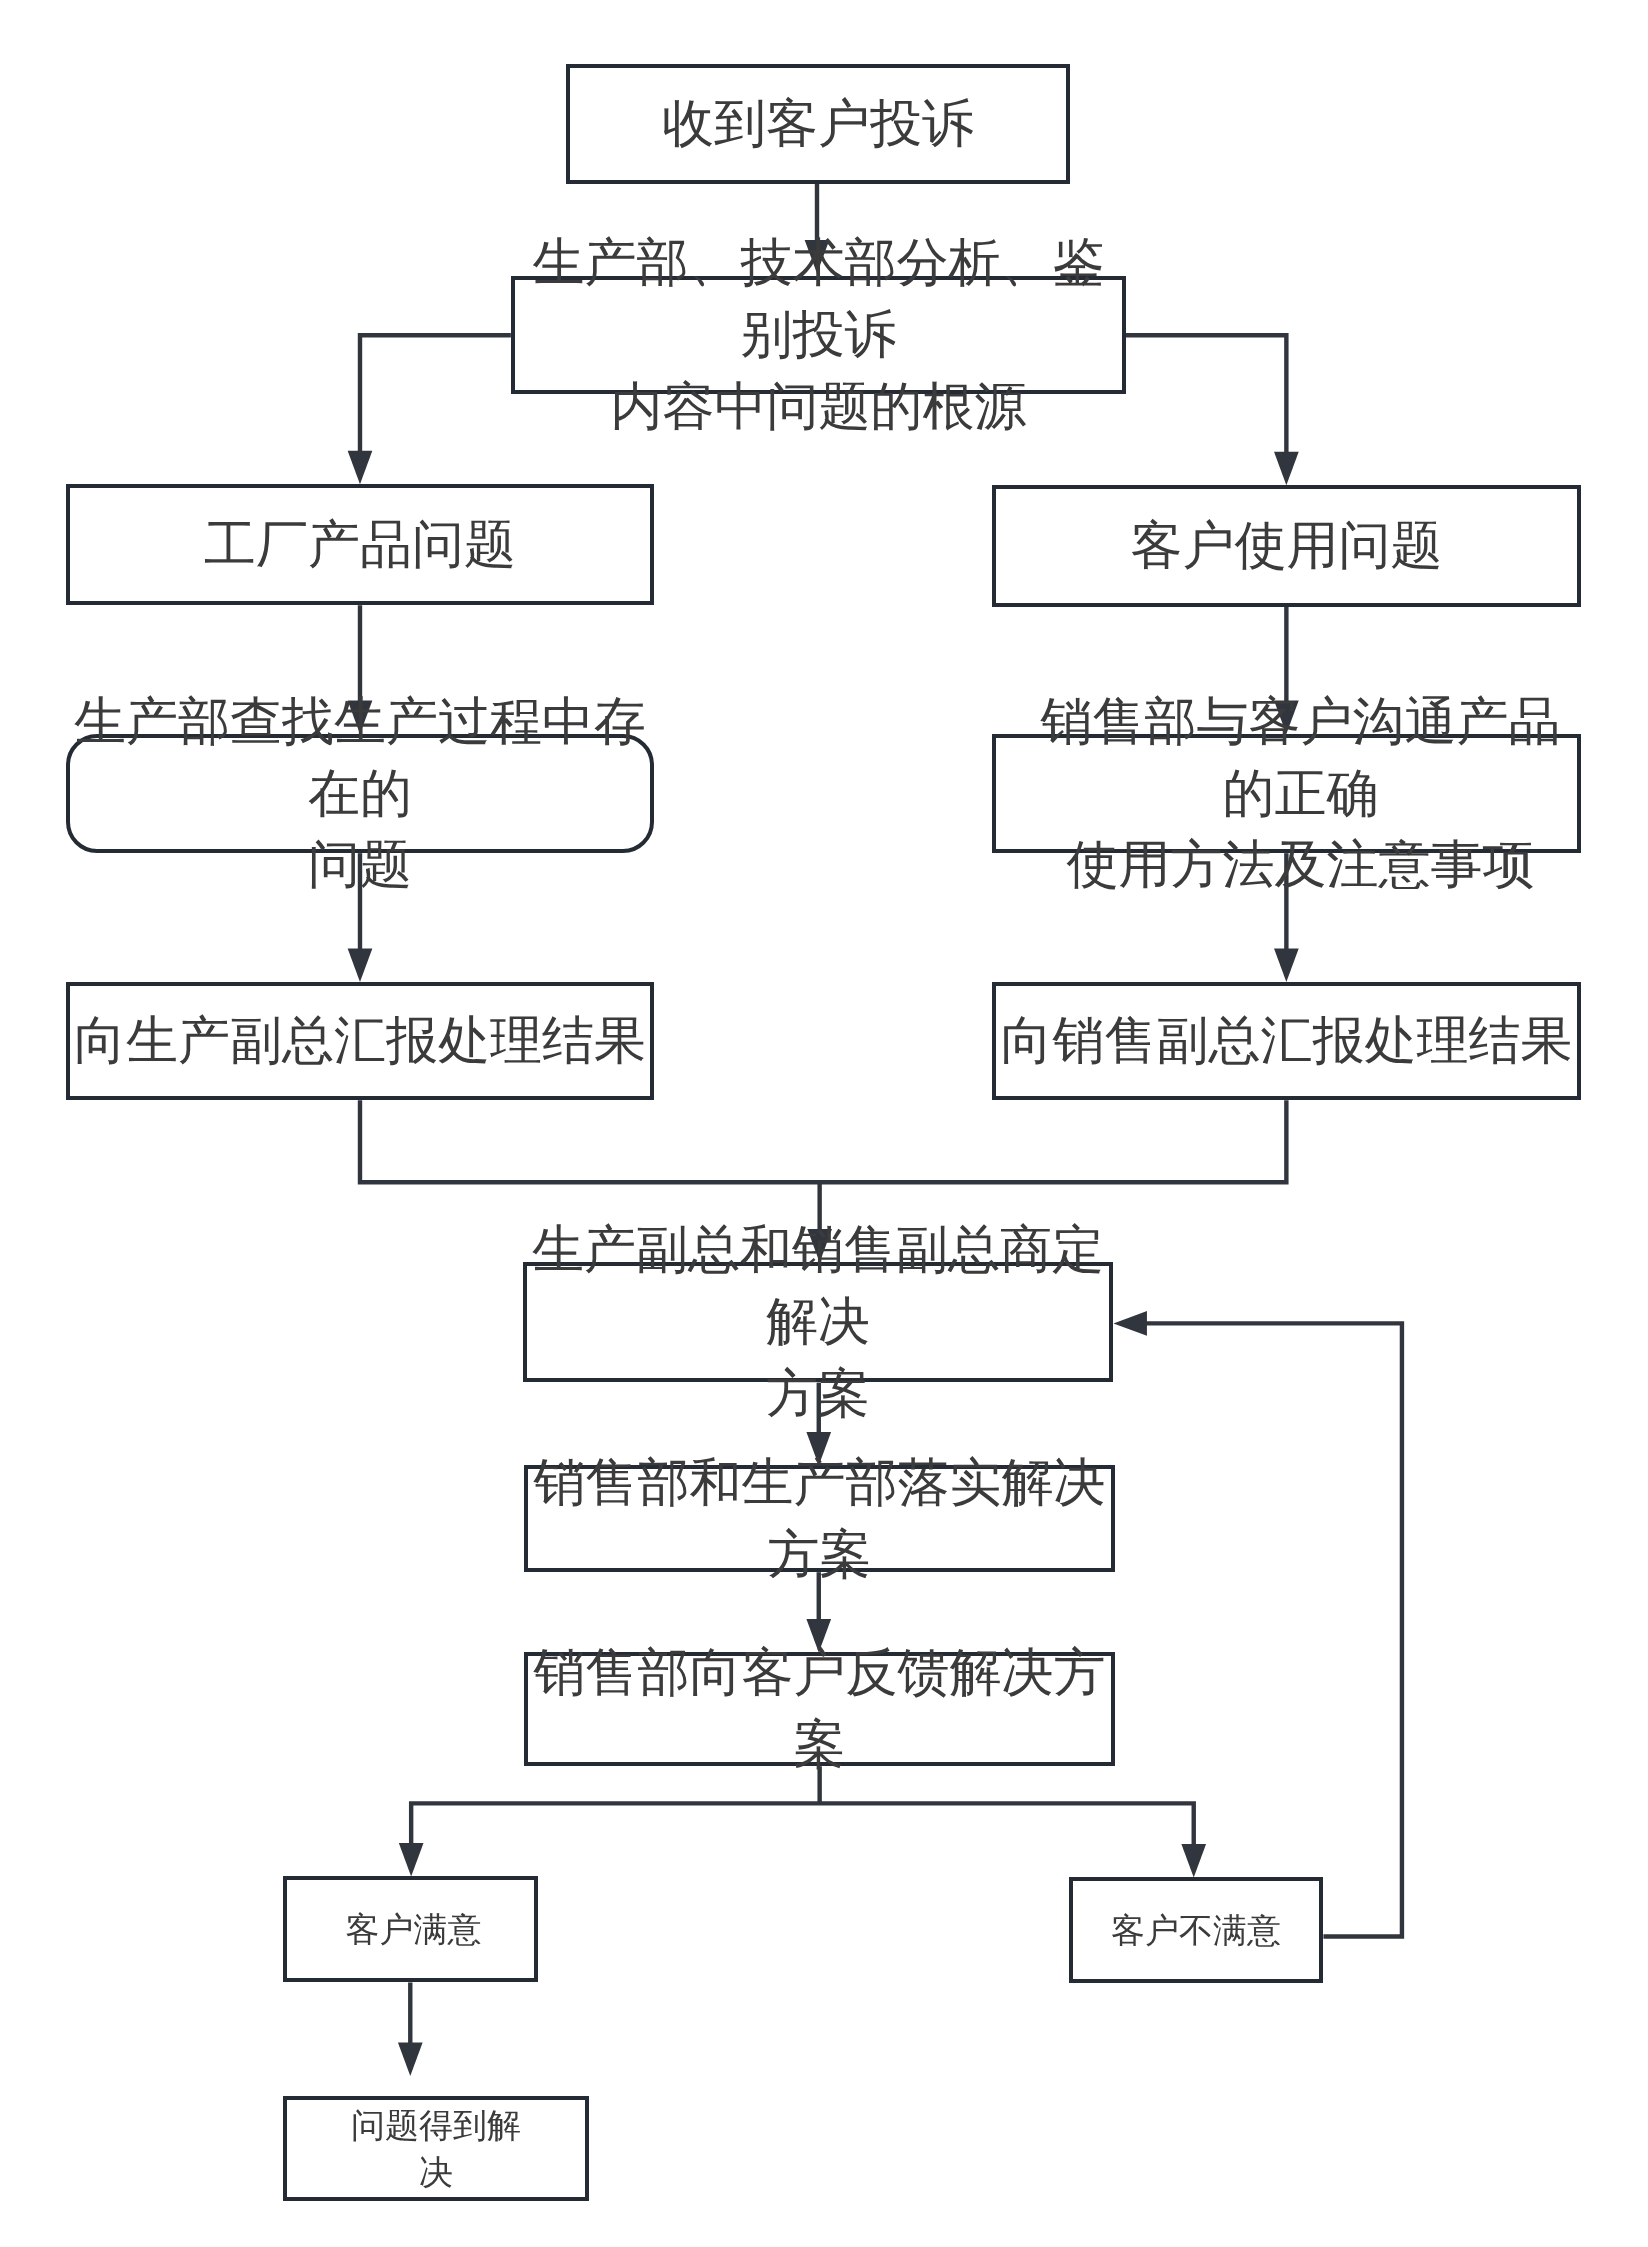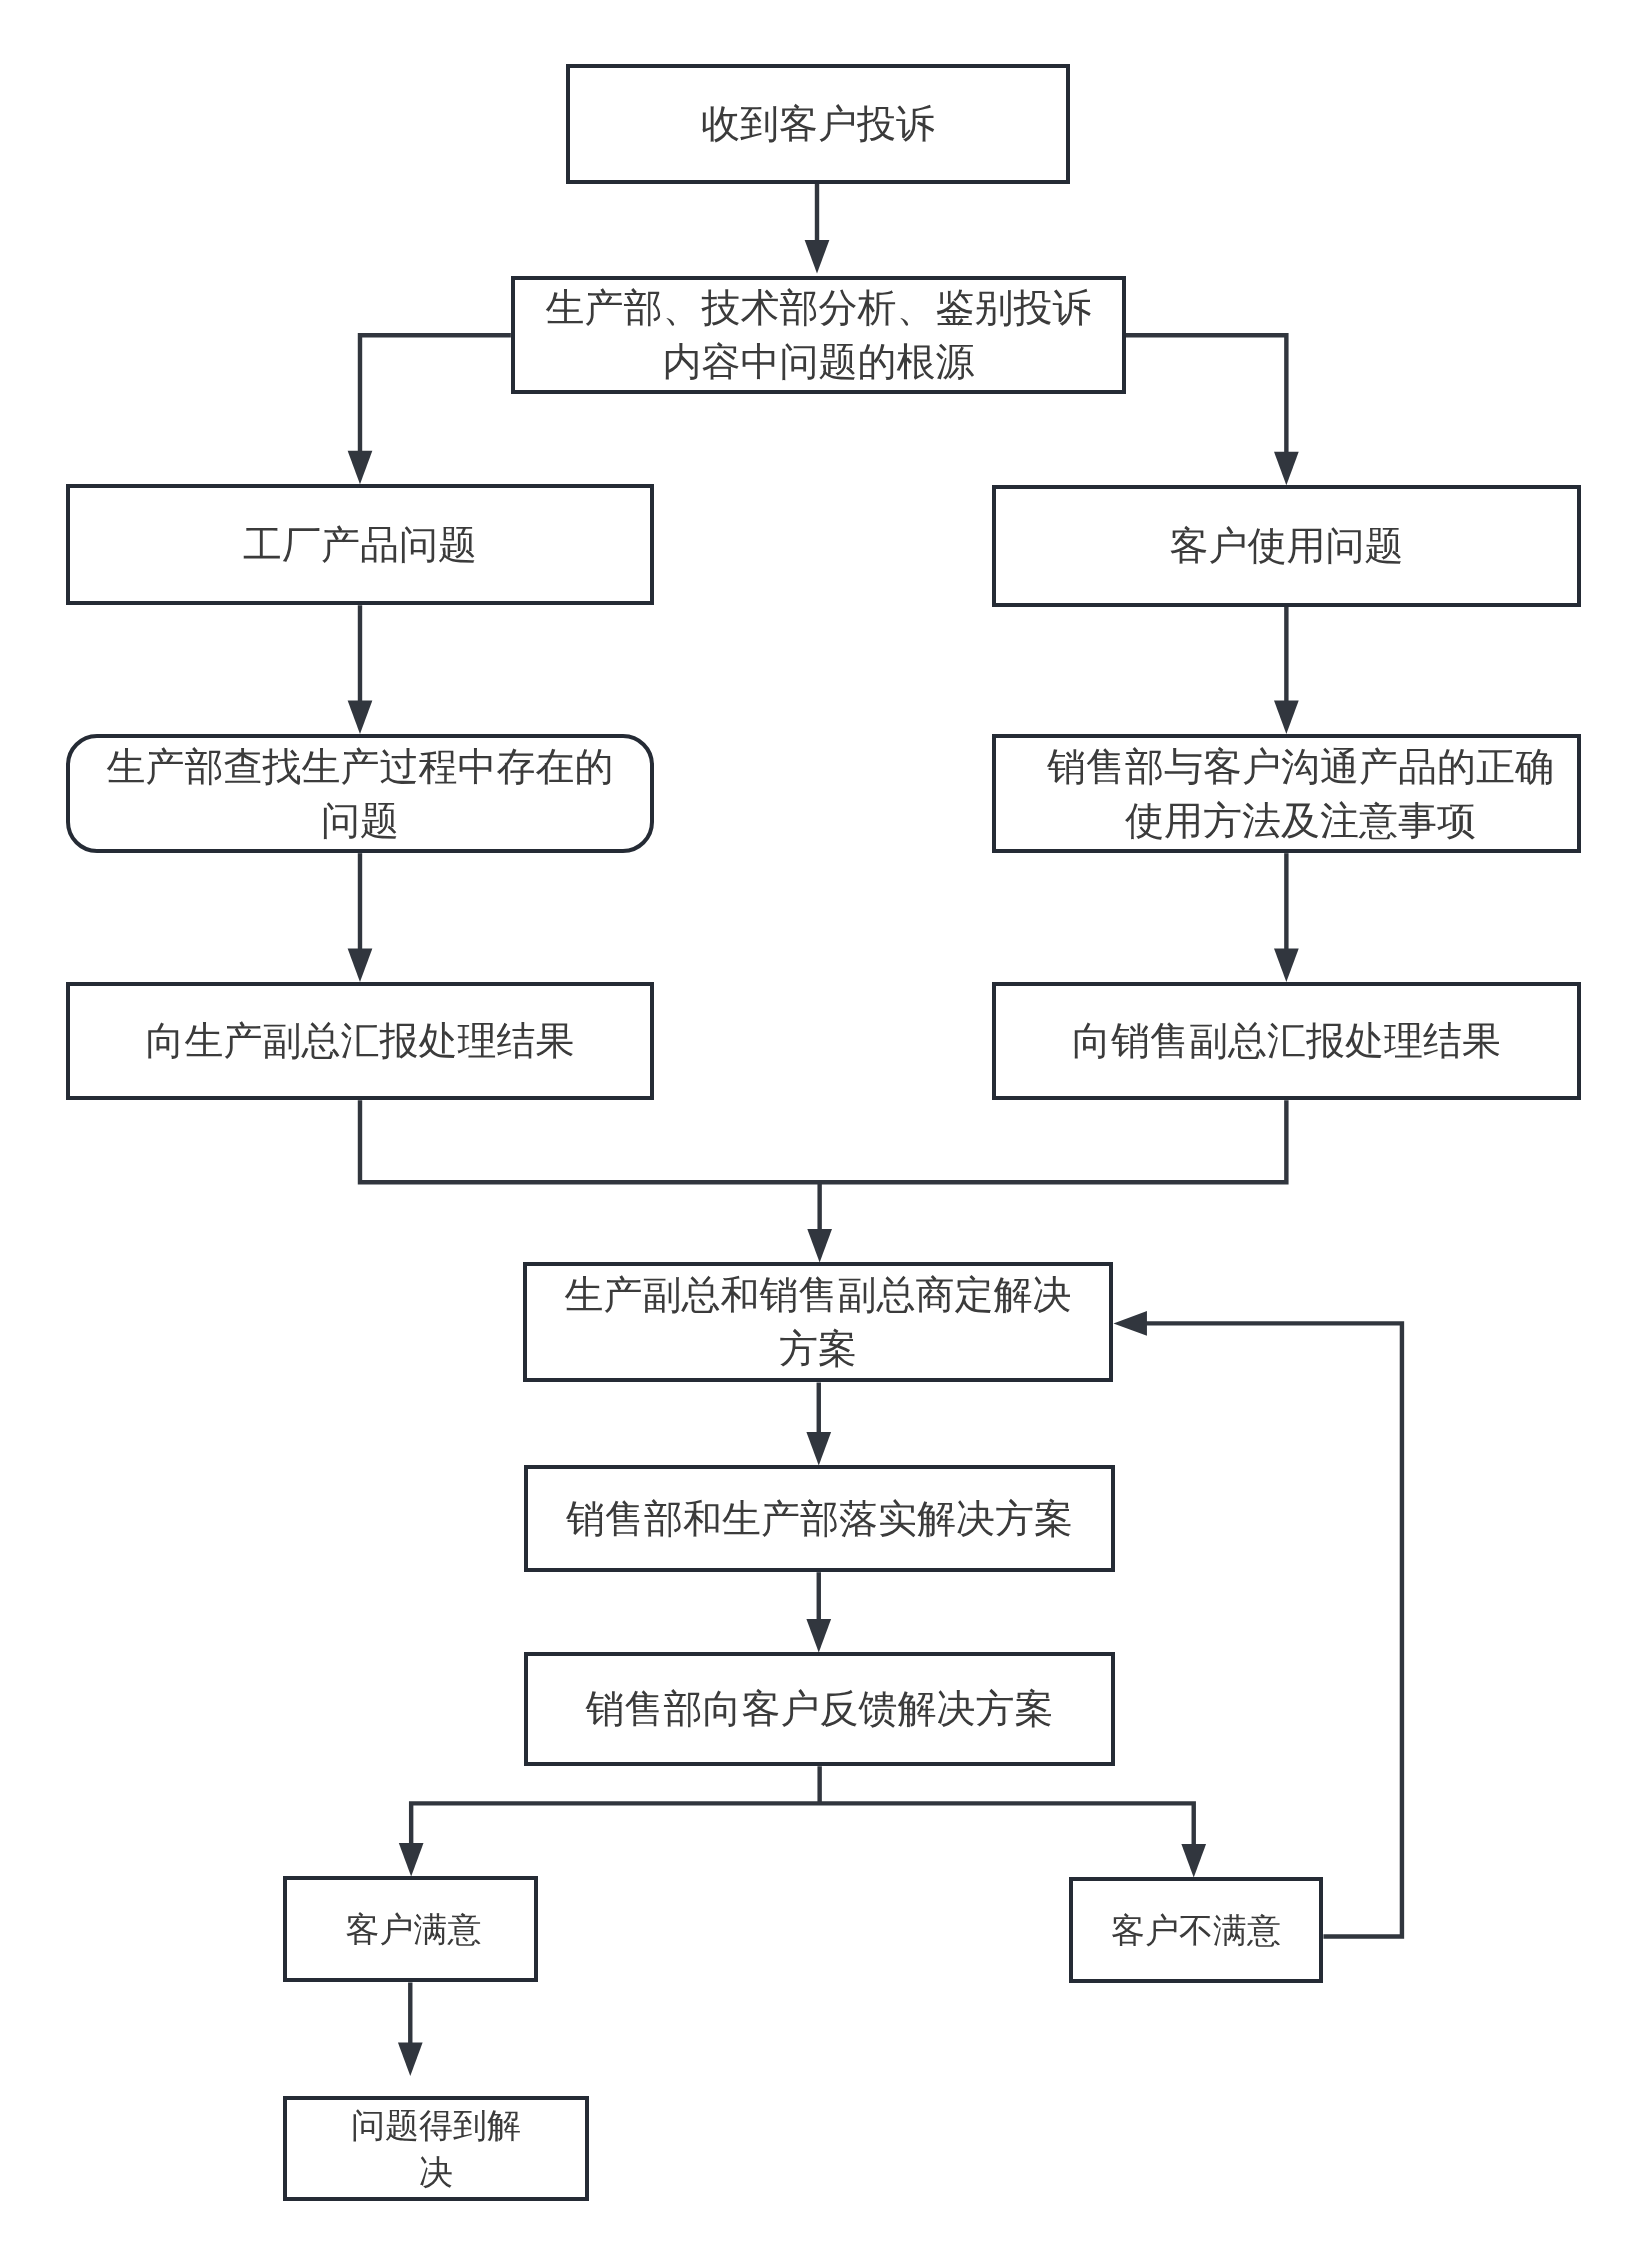--- a/index.html
+++ b/index.html
@@ -36,21 +36,21 @@
     position: absolute;
     box-sizing: border-box;
     background: #ffffff;
     border: 4.4px solid #252b35;
     display: flex;
     align-items: center;
     justify-content: center;
     text-align: center;
     white-space: pre-line;
     color: #3b3b3b;
-    font-size: 39px;
+    font-size: 52px;
     line-height: 1.38;
   }
   .node.small {
     font-size: 34px;
   }
 </style>
 </head>
 <body>
 
 <div class="canvas">

